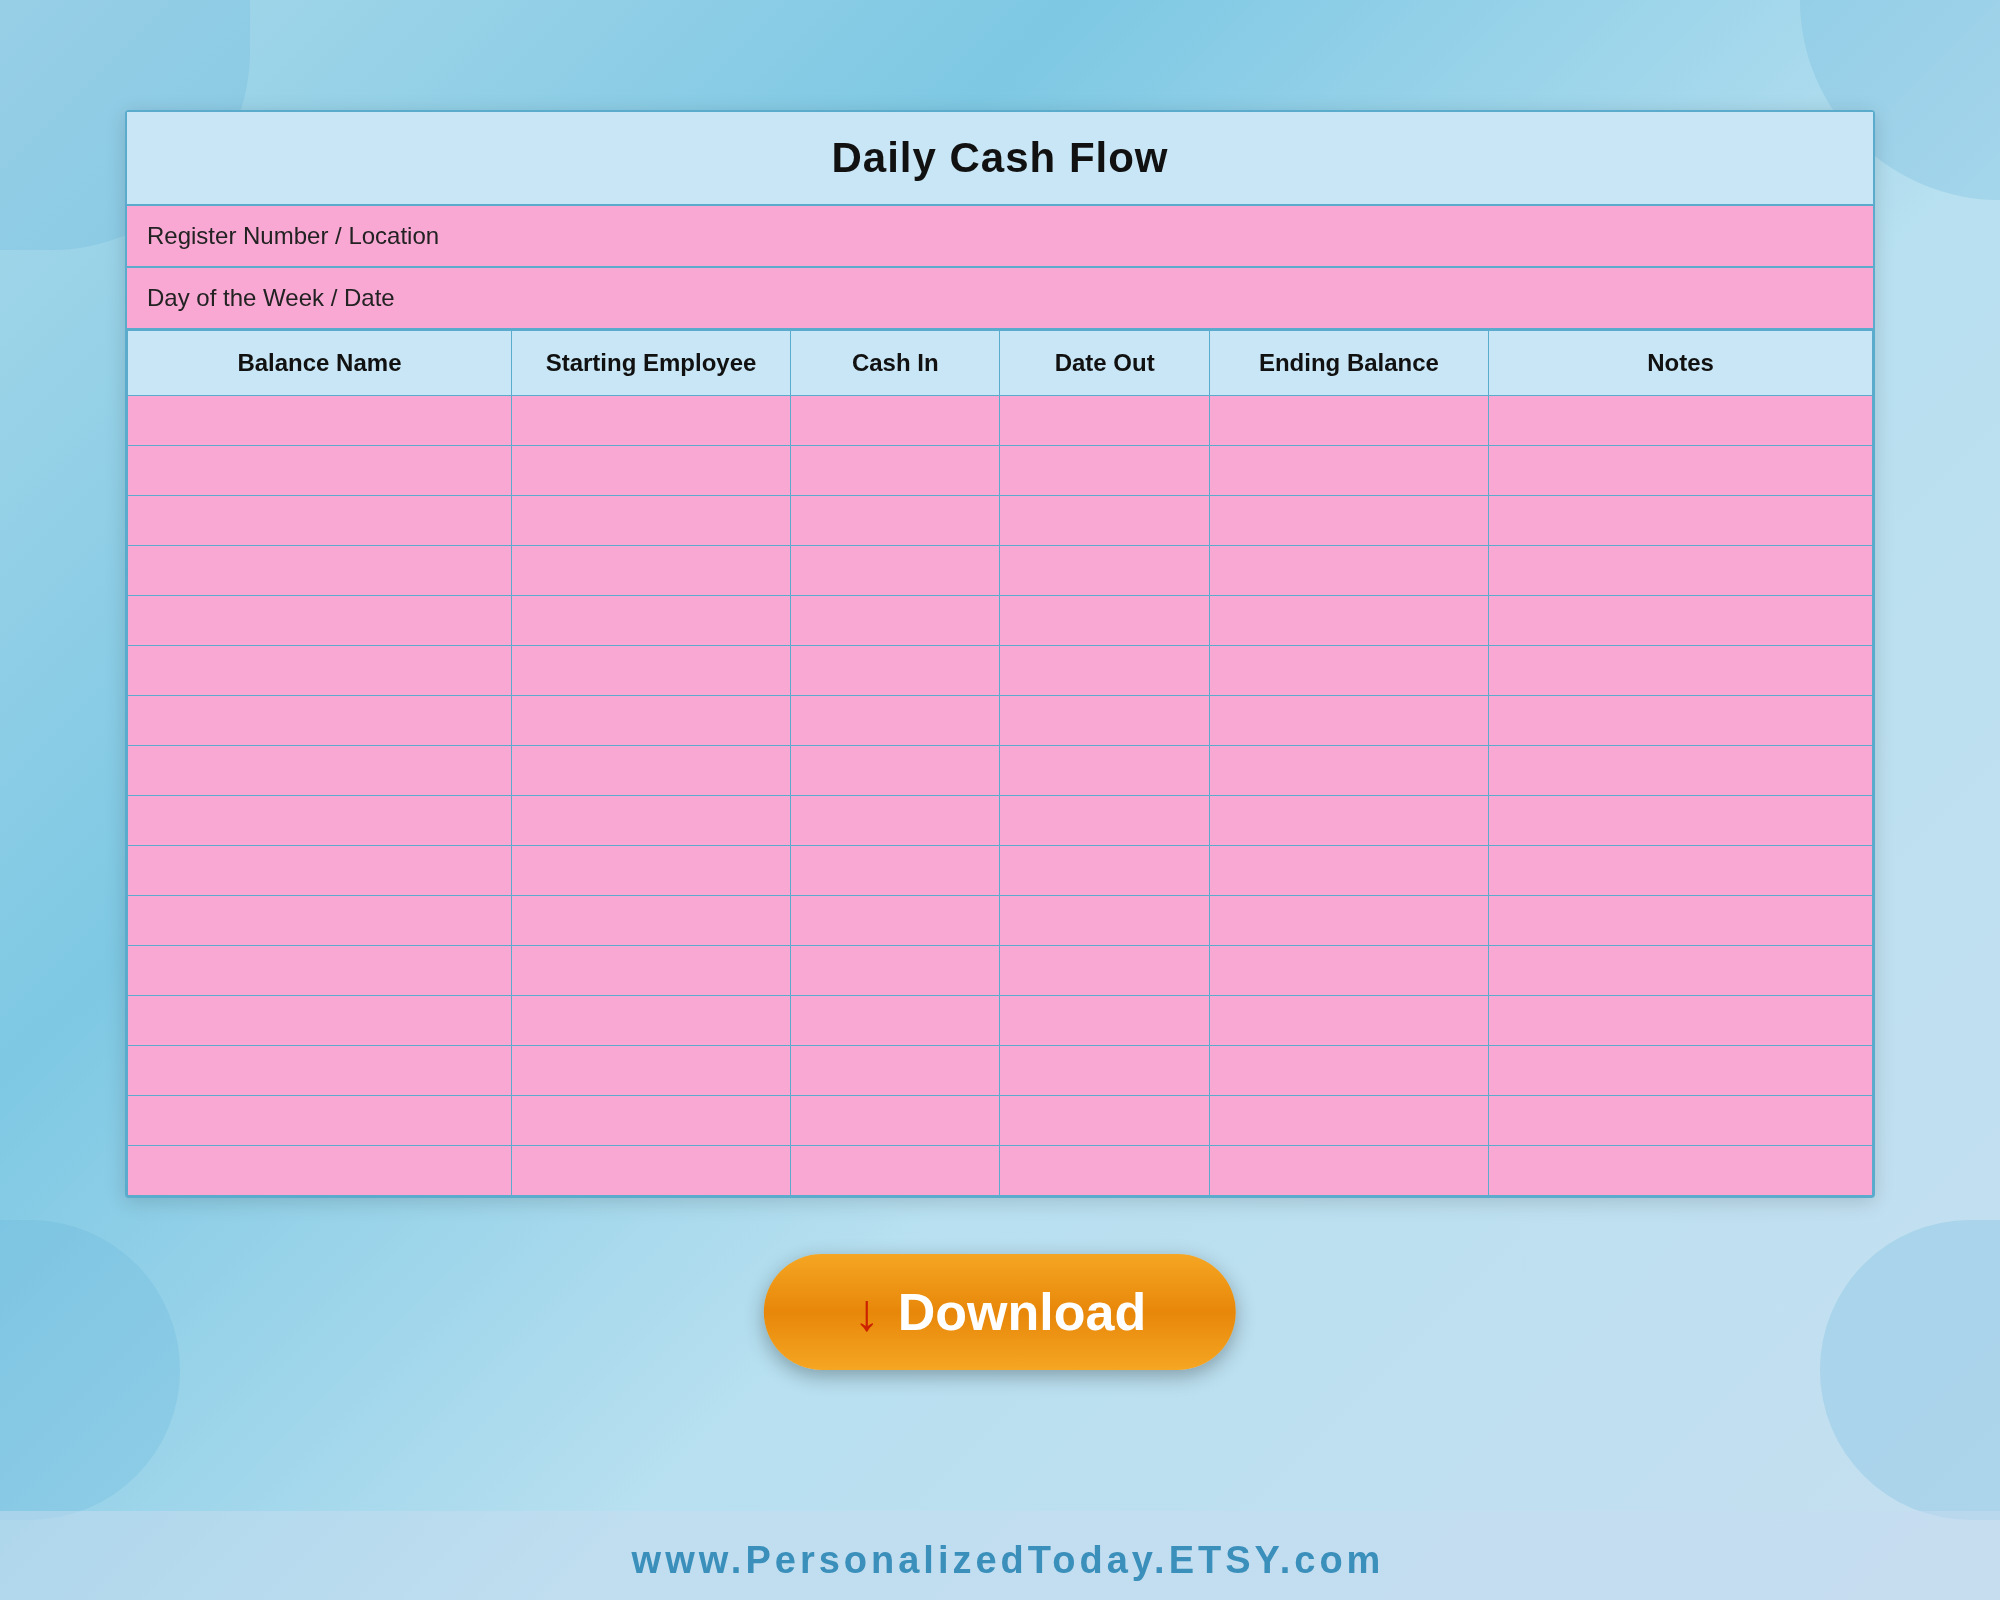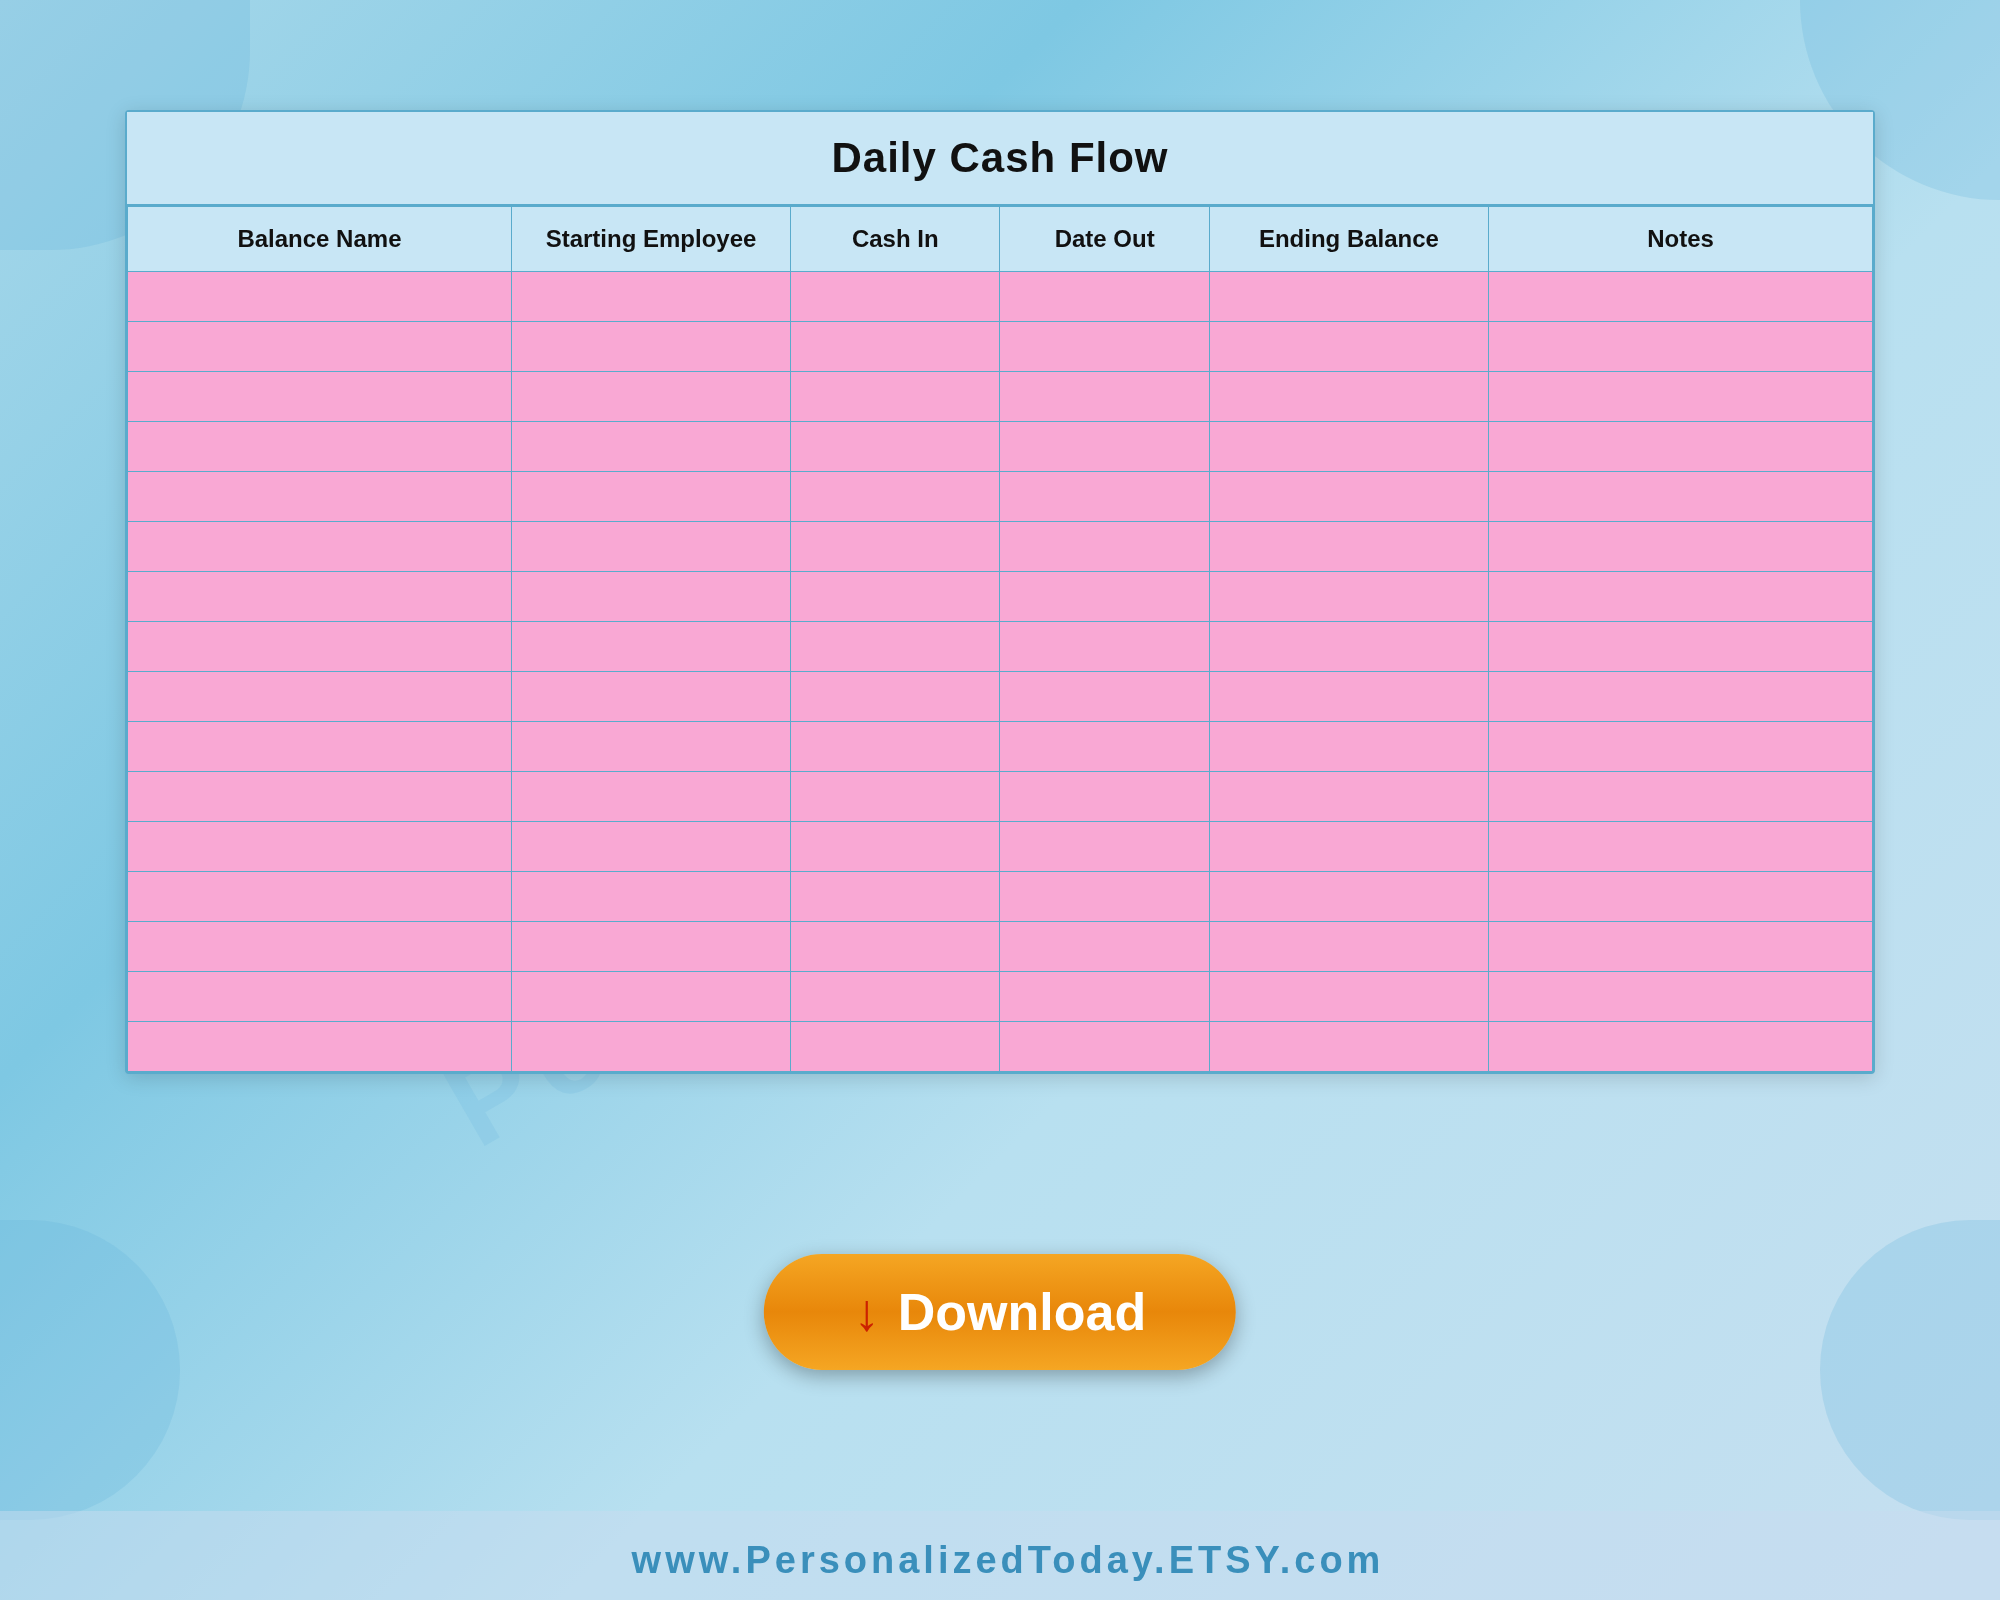--- a/index.html
+++ b/index.html
@@ -211,21 +211,27 @@
 <div class="watermark">
   <div class="watermark-text">PersonalizedToday</div>
 </div>
 
 <div class="card">
 
   <div class="title-row">
     <span class="title-text">Daily Cash Flow</span>
   </div>
 
-
+  <div class="info-row">
+    <span>Register Number / Location</span>
+  </div>
+
+  <div class="info-row">
+    <span>Day of the Week / Date</span>
+  </div>
 
   <div class="table-container">
     <table>
       <thead>
         <tr>
           <th class="col-employee">Balance Name</th>
           <th class="col-starting">Starting Employee</th>
           <th class="col-cashin">Cash In</th>
           <th class="col-cashout">Date Out</th>
           <th class="col-ending">Ending Balance</th>

